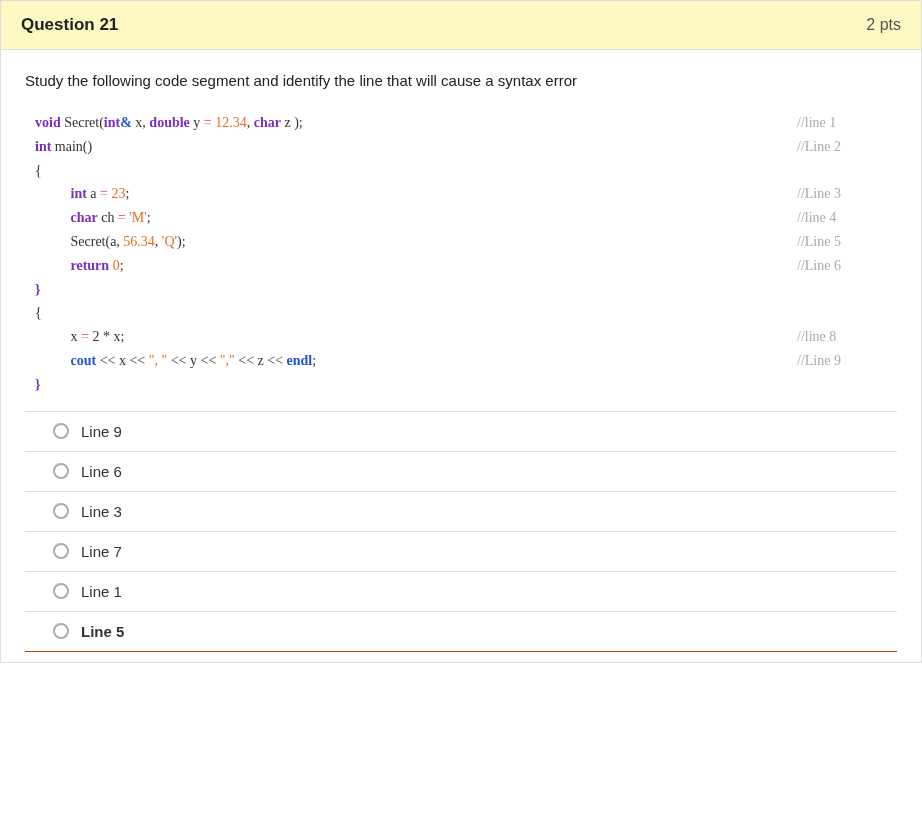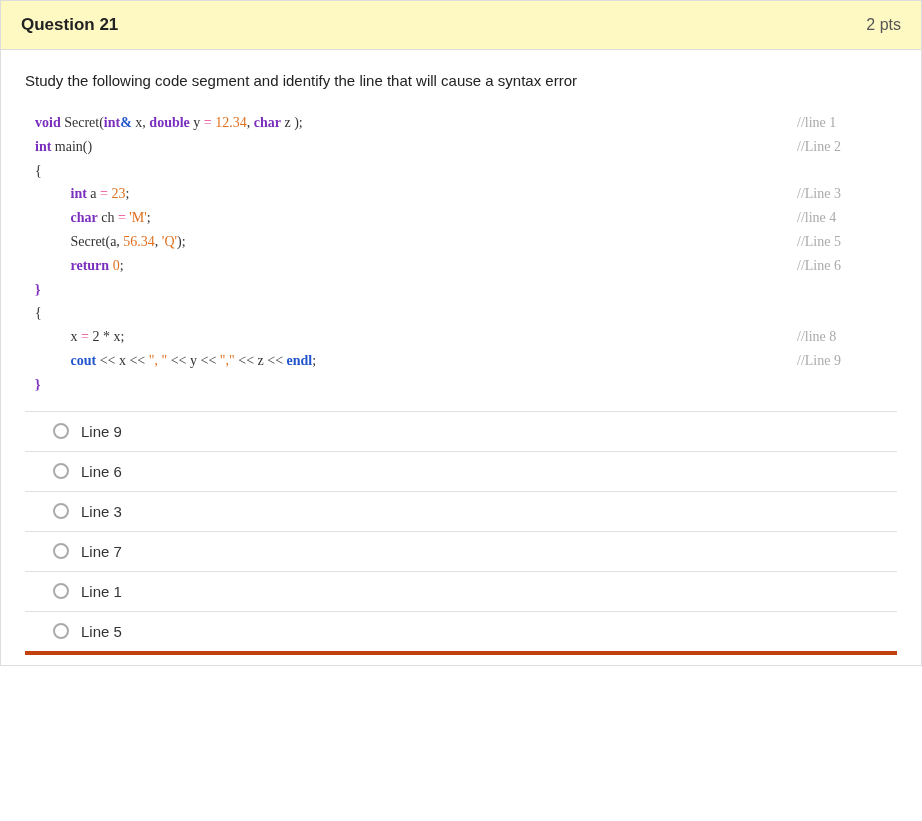--- a/index.html
+++ b/index.html
@@ -77,21 +77,22 @@
     .option-row {
       display: flex;
       align-items: center;
       padding: 11px 28px;
       border-top: 1px solid #e0e0e0;
       font-size: 15px;
       color: #333;
       cursor: pointer;
     }
     .option-row:last-child {
-      border-bottom: 4px solid #c2410c;
+      border-bottom: 1px solid #c2410c;
+      font-weight: bold;
     }
     .radio-circle {
       width: 16px;
       height: 16px;
       border-radius: 50%;
       border: 2px solid #aaa;
       margin-right: 12px;
       background: #fff;
       flex-shrink: 0;
       display: inline-block;

